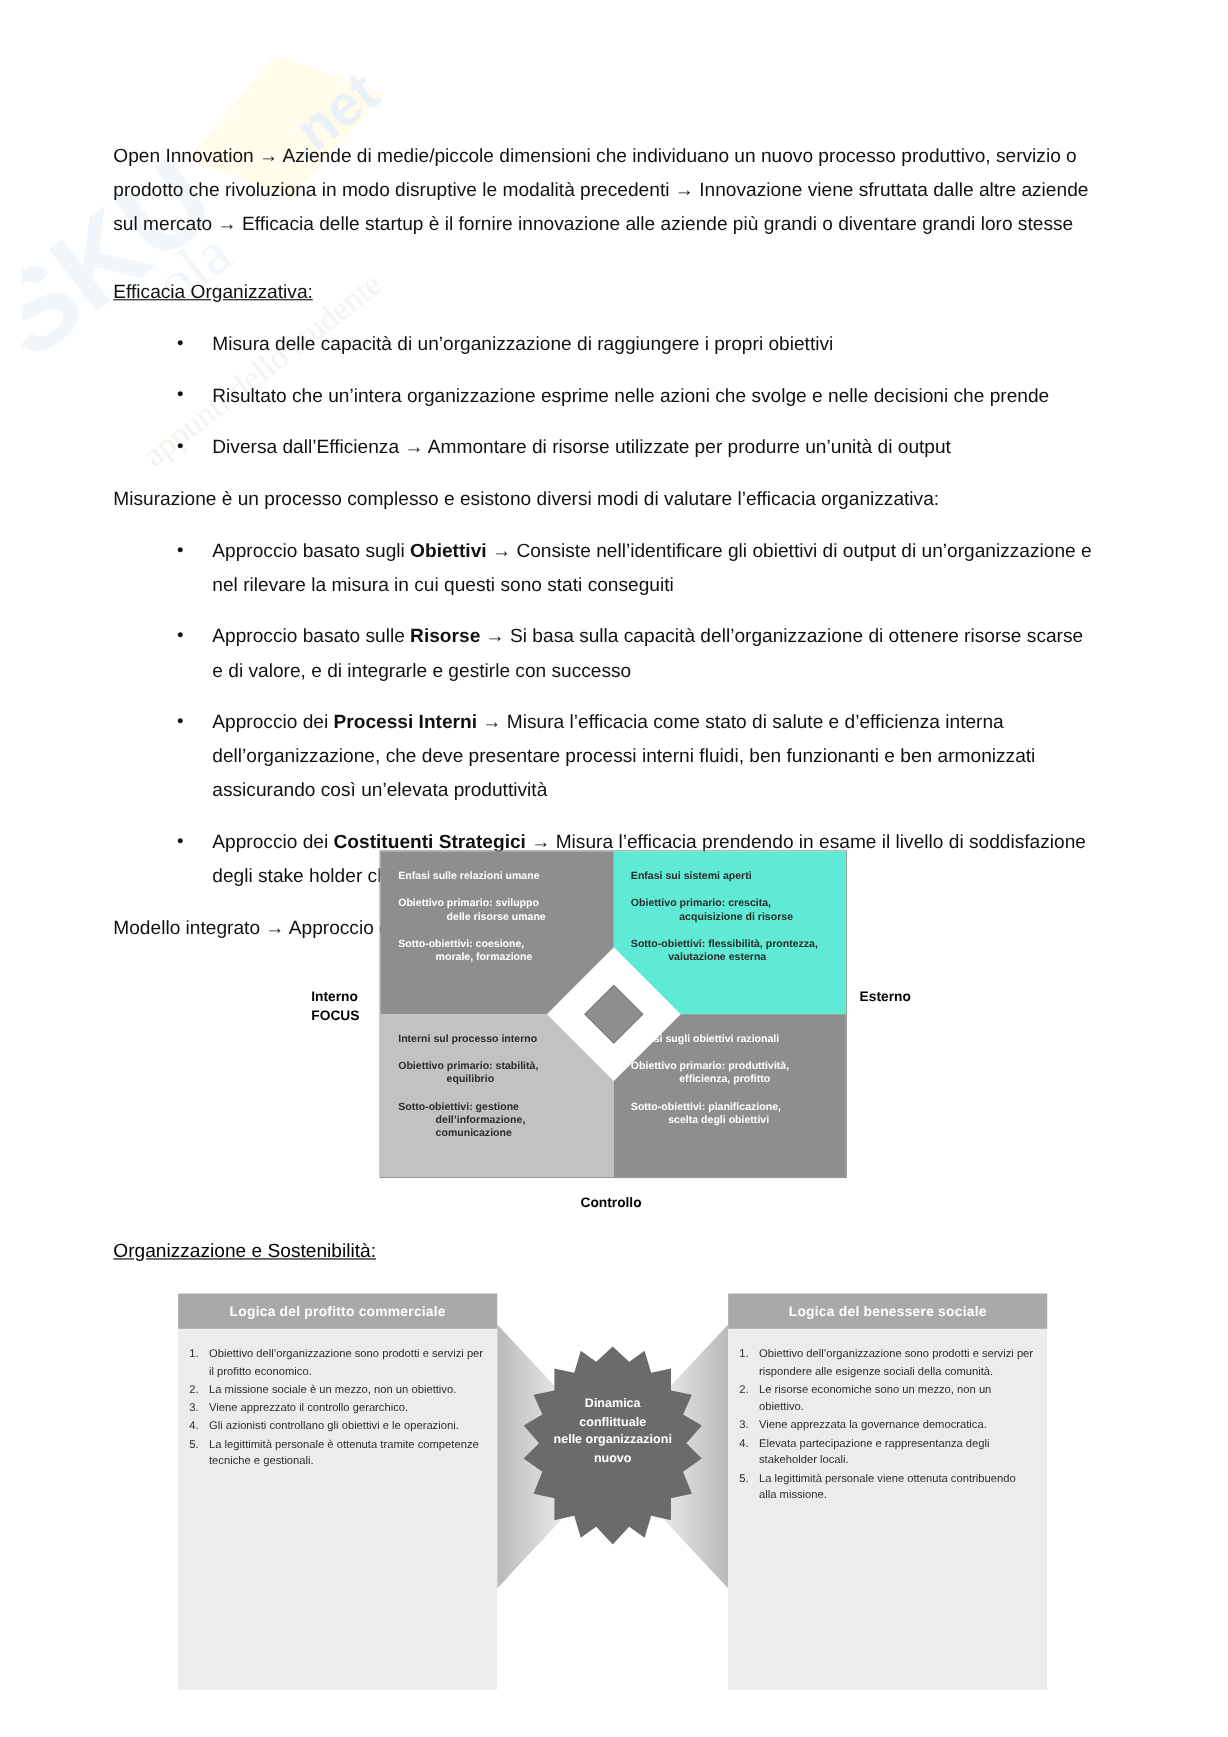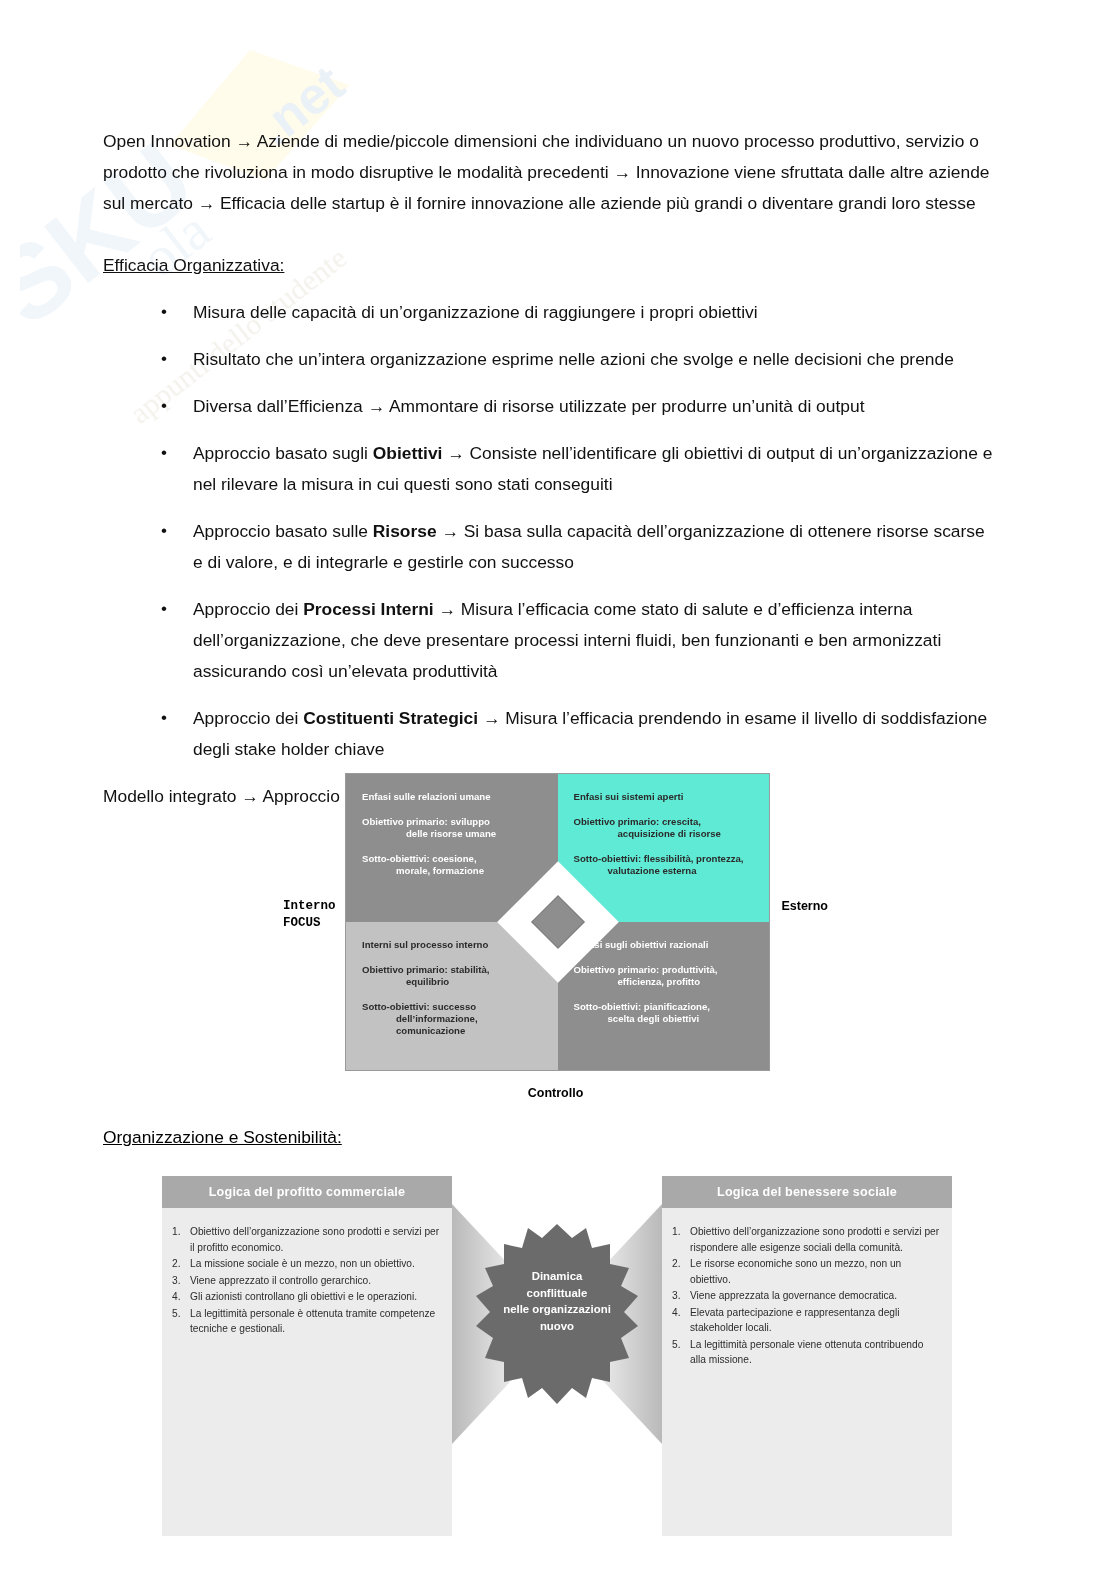--- a/index.html
+++ b/index.html
@@ -93,21 +93,20 @@
   }
   .cv-left-label {
     position: absolute;
     left: 0px;
     top: 163px;
     width: 70px;
     text-align: left;
     font-size: 12.5px;
     font-weight: bold;
     line-height: 17px;
-    font-family: Liberation Mono, monospace;
   }
   .cv-right-label {
     position: absolute;
     right: 0px;
     top: 163px;
     width: 70px;
     text-align: right;
     font-size: 12.5px;
     font-weight: bold;
     line-height: 17px;
@@ -273,20 +272,21 @@
     <p class="para heading-underline">Efficacia Organizzativa:</p>
 
     <ul class="bullets">
       <li>Misura delle capacità di un’organizzazione di raggiungere i propri obiettivi</li>
       <li>Risultato che un’intera organizzazione esprime nelle azioni che svolge e nelle decisioni che prende</li>
       <li>Diversa dall’Efficienza → Ammontare di risorse utilizzate per produrre un’unità di output</li>
     </ul>
 
     <div class="spacer"></div>
 
+    <p class="para">Misurazione è un processo complesso e esistono diversi modi di valutare l’efficacia organizzativa:</p>
 
     <ul class="bullets">
       <li><span>Approccio basato sugli </span><b>Obiettivi</b><span> → Consiste nell’identificare gli obiettivi di output di un’organizzazione e nel rilevare la misura in cui questi sono stati conseguiti</span></li>
       <li><span>Approccio basato sulle </span><b>Risorse</b><span> → Si basa sulla capacità dell’organizzazione di ottenere risorse scarse e di valore, e di integrarle e gestirle con successo</span></li>
       <li><span>Approccio dei </span><b>Processi Interni</b><span> → Misura l’efficacia come stato di salute e d’efficienza interna dell’organizzazione, che deve presentare processi interni fluidi, ben funzionanti e ben armonizzati assicurando così un’elevata produttività</span></li>
       <li><span>Approccio dei </span><b>Costituenti Strategici</b><span> → Misura l’efficacia prendendo in esame il livello di soddisfazione degli stake holder chiave</span></li>
     </ul>
 
     <div class="spacer"></div>
 
@@ -331,21 +331,21 @@
         </div>
       </div>
 
       <div class="cv-quad q-bl">
         <div class="q-title">Interni sul processo interno</div>
         <div class="q-block">
           <span>Obiettivo primario: stabilità,</span>
           <span class="q-line2">equilibrio</span>
         </div>
         <div class="q-block">
-          <span>Sotto-obiettivi: successo</span>
+          <span>Sotto-obiettivi: gestione</span>
           <span class="q-line2b">dell’informazione,</span>
           <span class="q-line2b">comunicazione</span>
         </div>
       </div>
 
       <div class="cv-quad q-br">
         <div class="q-title">Enfasi sugli obiettivi razionali</div>
         <div class="q-block">
           <span>Obiettivo primario: produttività,</span>
           <span class="q-line2">efficienza, profitto</span>

